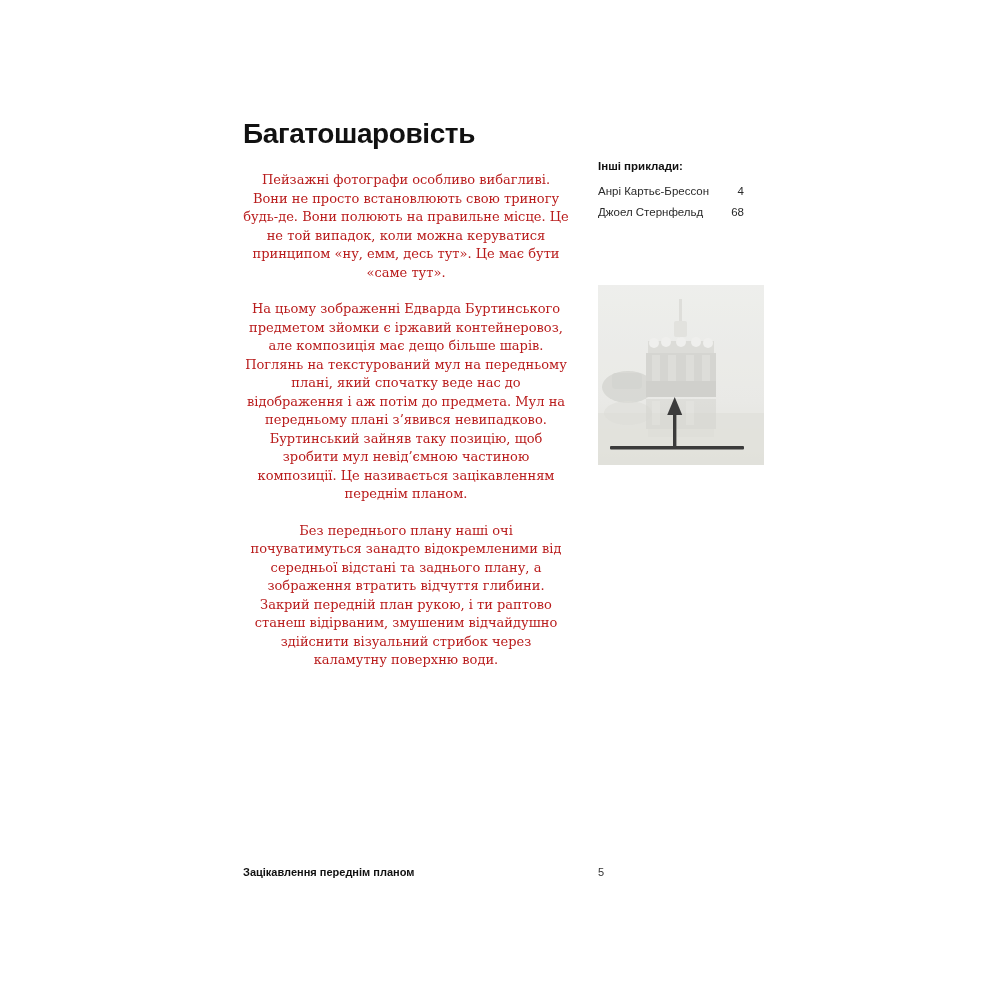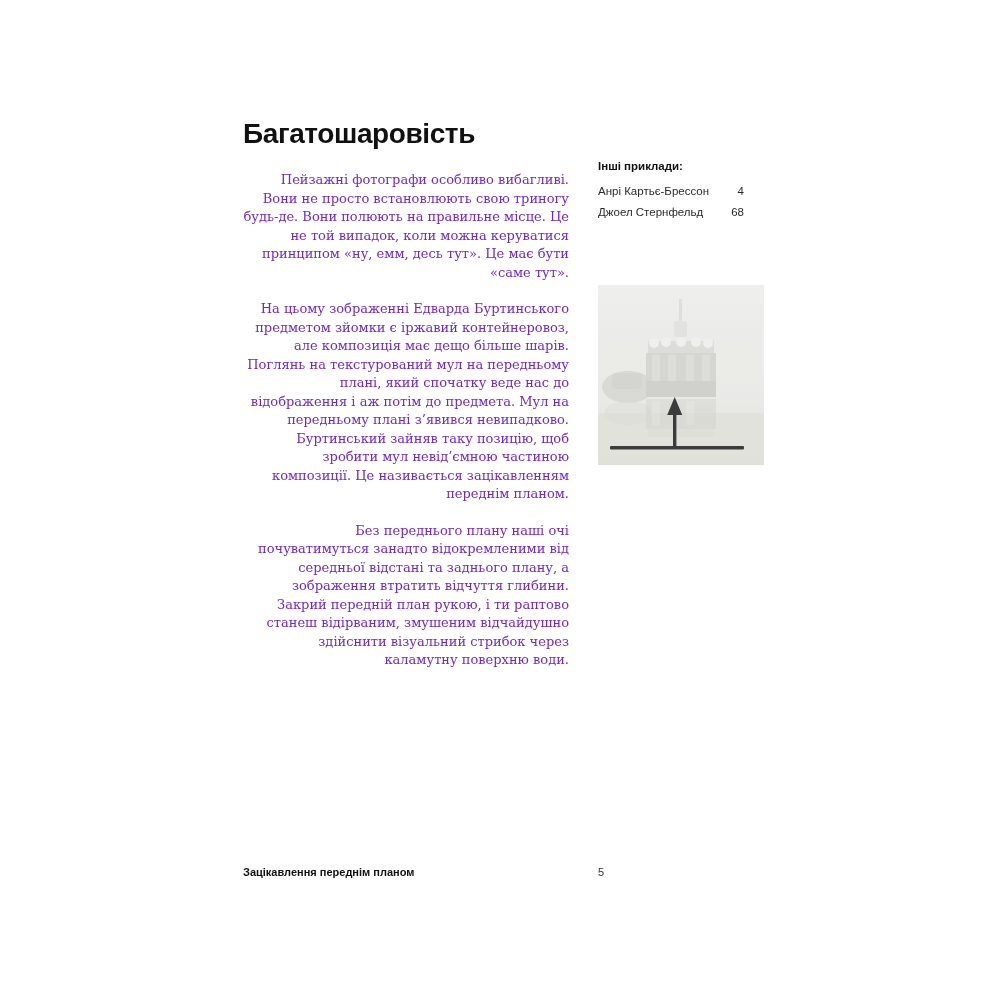--- a/index.html
+++ b/index.html
@@ -27,22 +27,22 @@
     position: absolute;
     left: 243px;
     top: 171px;
     width: 326px;
   }
   .main-col p.body {
     margin: 0 0 18px 0;
     font-family: "DejaVu Serif", "Liberation Serif", serif;
     font-size: 13px;
     line-height: 18.5px;
-    color: #6d28d9;
-    text-align: right;
+    color: #b91c1c;
+    text-align: center;
   }
   .bold-statement {
     margin: 14px 0 24px 0;
     font-family: "Liberation Sans", sans-serif;
     font-weight: 700;
     font-size: 13.5px;
     line-height: 17.5px;
     letter-spacing: -0.2px;
     color: #0c0c0c;
   }

